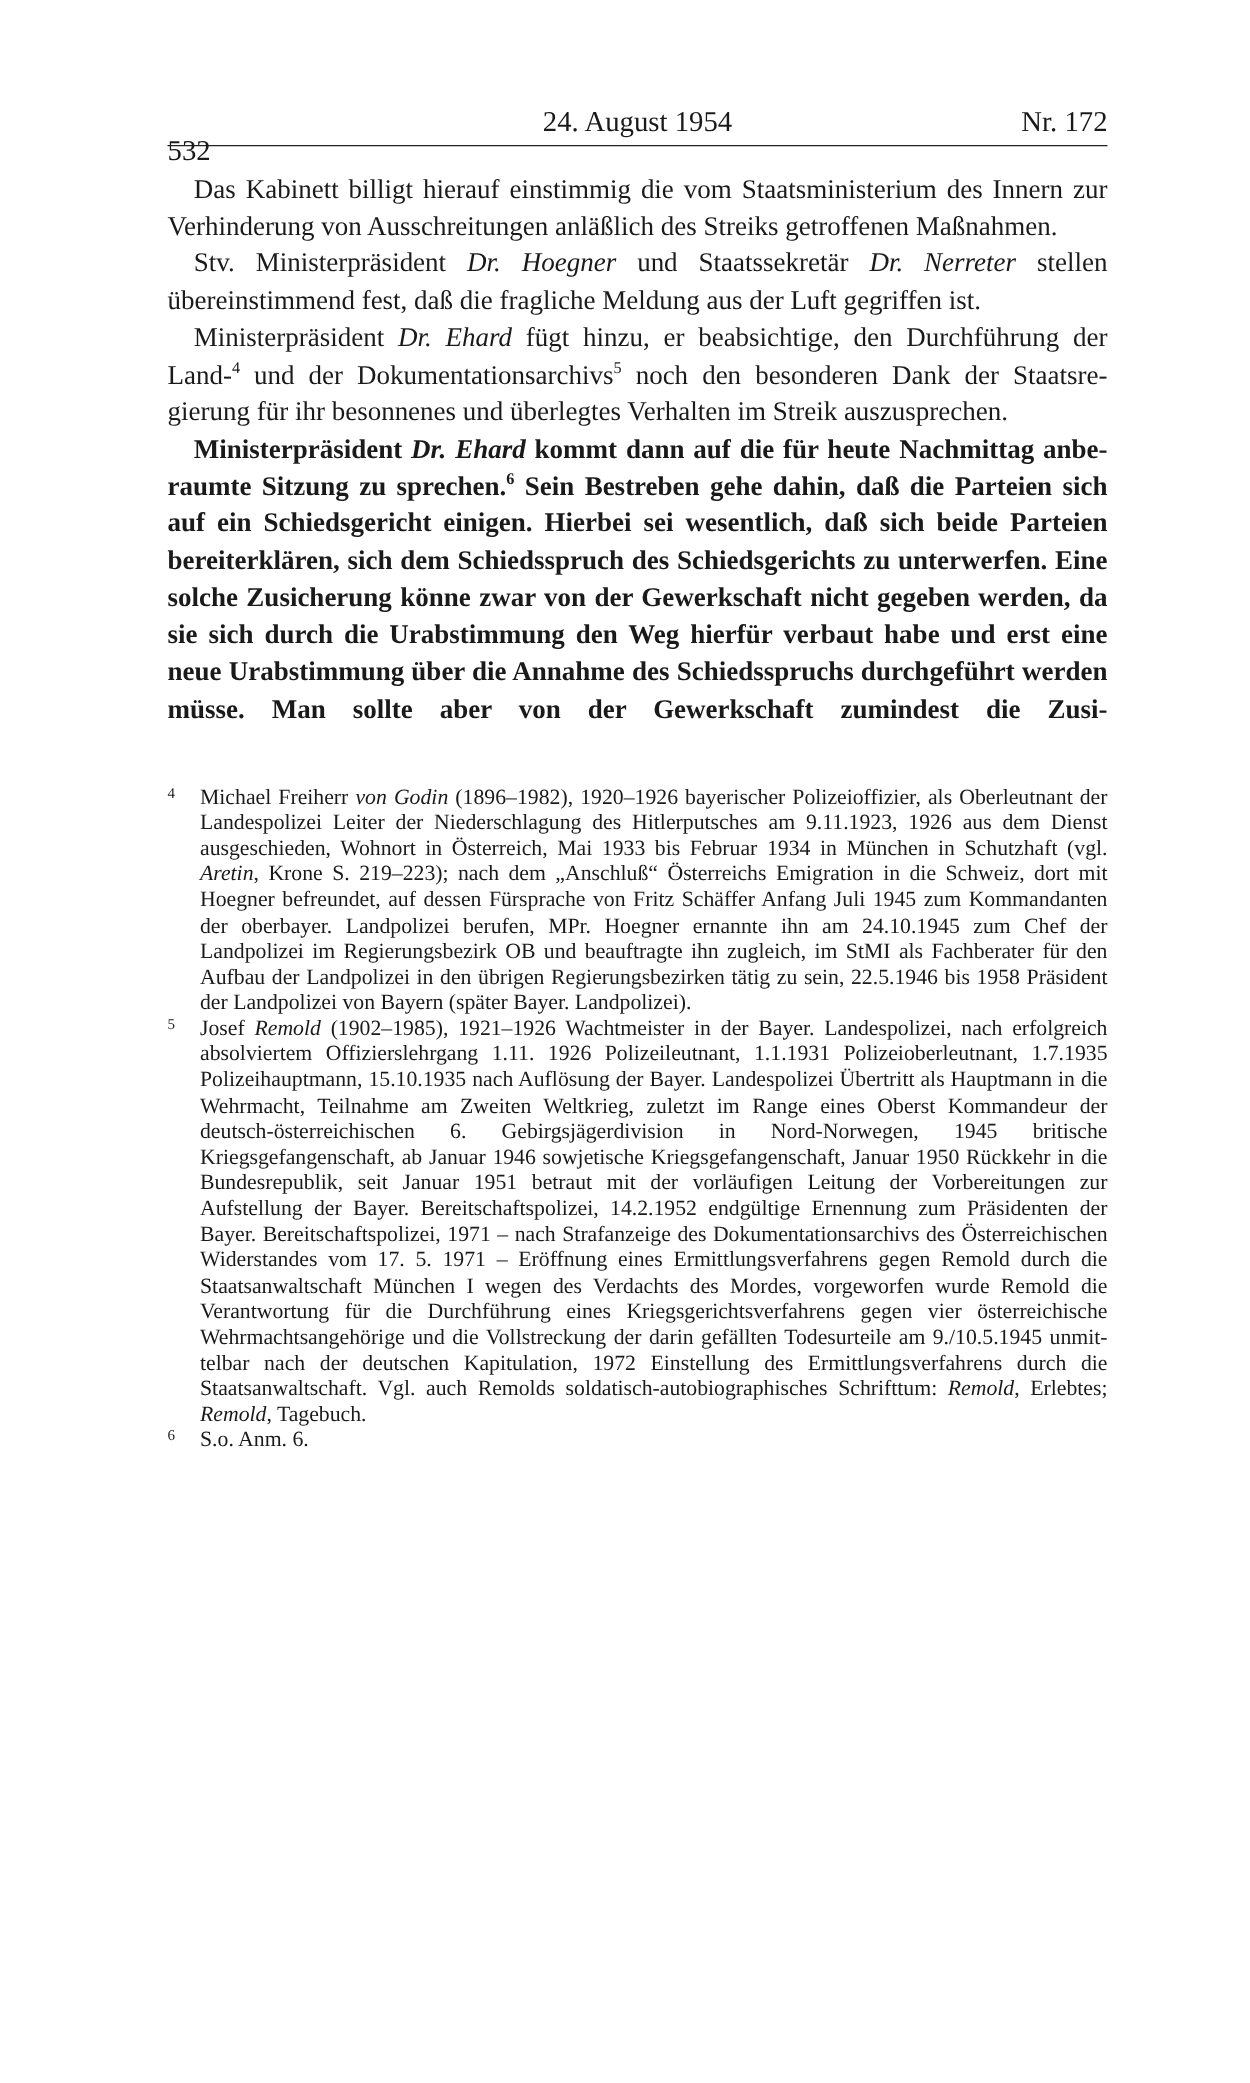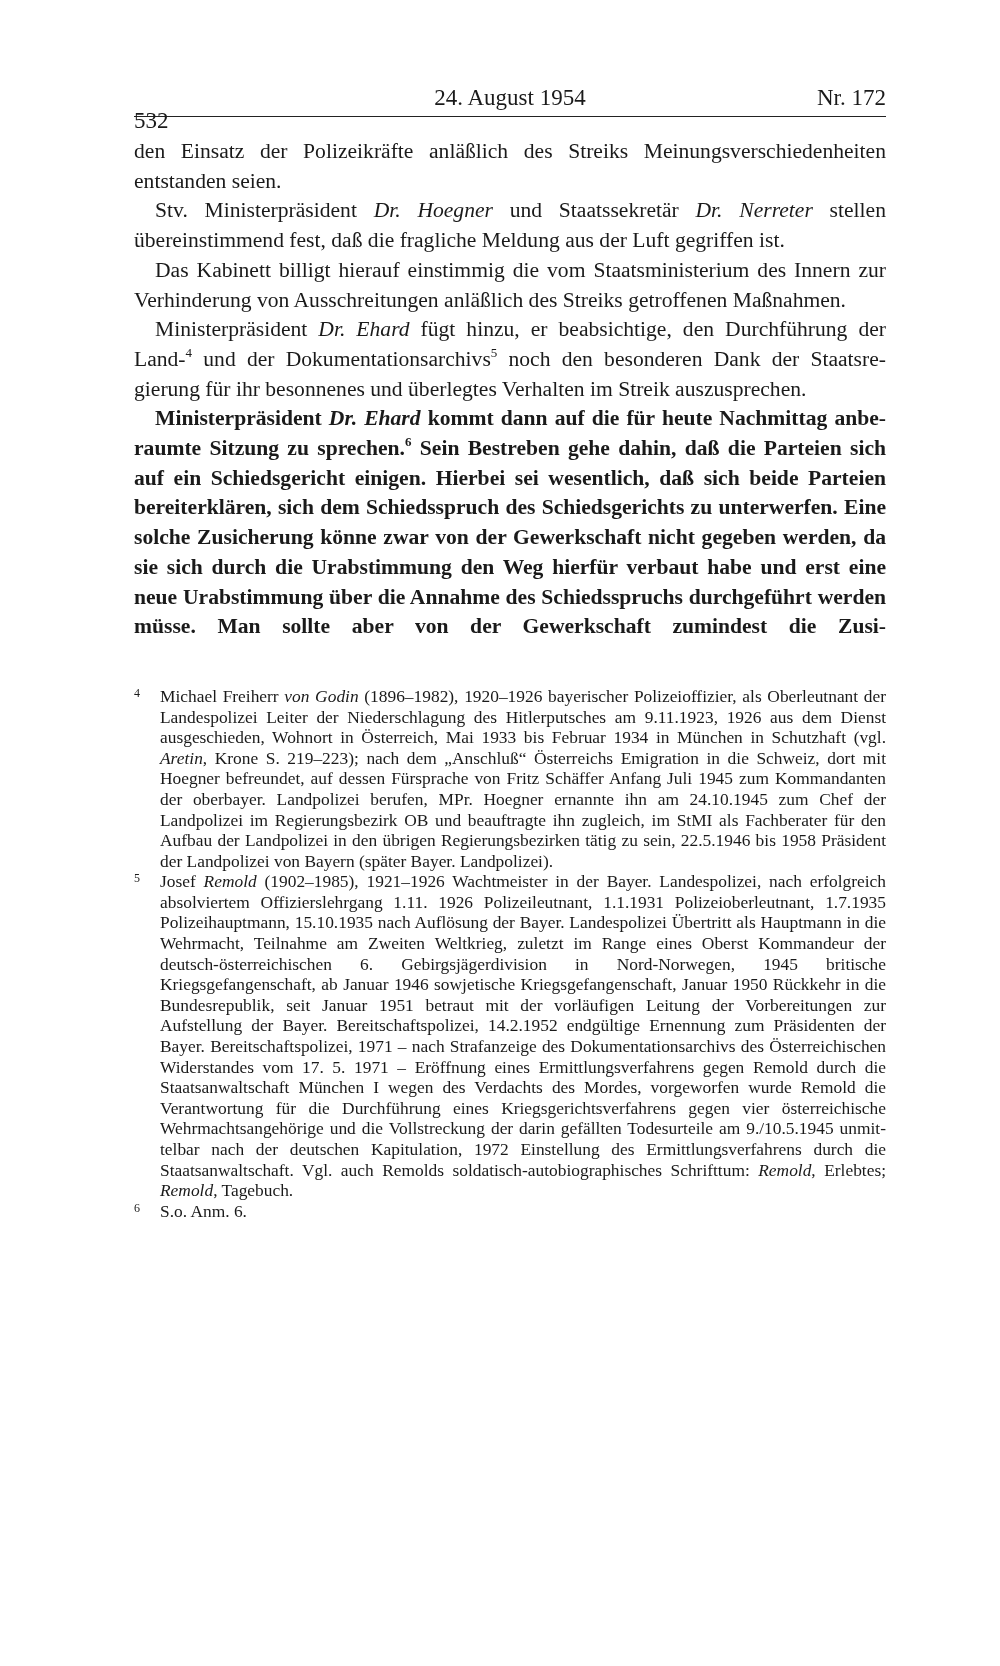--- a/index.html
+++ b/index.html
@@ -77,25 +77,24 @@
 
 <div class="page">
 
   <div class="running-head">
     <span class="pg">532</span>
     <span class="date">24. August 1954</span>
     <span class="nr">Nr. 172</span>
   </div>
 
   <div class="body-text">
-    <p><span>den Einsatz der Polizeikräfte anläßlich des Streiks Meinungsverschiedenheiten entstanden seien.</span></p>
+
+    <p class="indent"><span>Das Kabinett billigt hierauf einstimmig die vom Staatsministerium des Innern zur Verhinderung von Ausschreitungen anläßlich des Streiks getrof­fenen Maßnahmen.</span></p>
 
     <p class="indent"><span>Stv. Ministerpräsident </span><em>Dr. Hoegner</em><span> und Staatssekretär </span><em>Dr. Nerreter</em><span> stellen übereinstimmend fest, daß die fragliche Meldung aus der Luft gegriffen ist.</span></p>
-
-    <p class="indent"><span>Das Kabinett billigt hierauf einstimmig die vom Staatsministerium des Innern zur Verhinderung von Ausschreitungen anläßlich des Streiks getrof­fenen Maßnahmen.</span></p>
 
     <p class="indent"><span>Ministerpräsident </span><em>Dr. Ehard</em><span> fügt hinzu, er beabsichtige, den Durchführung der Land-</span><sup class="fn">4</sup><span> und der Dokumentationsarchivs</span><sup class="fn">5</sup><span> noch den besonderen Dank der Staatsre­gierung für ihr besonnenes und überlegtes Verhalten im Streik auszusprechen.</span></p>
 
     <p class="indent last-line-justify"><span>Ministerpräsident </span><em>Dr. Ehard</em><span> kommt dann auf die für heute Nachmittag anbe­raumte Sitzung zu sprechen.</span><sup class="fn">6</sup><span> Sein Bestreben gehe dahin, daß die Parteien sich auf ein Schiedsgericht einigen. Hierbei sei wesentlich, daß sich beide Parteien bereiterklären, sich dem Schiedsspruch des Schiedsgerichts zu unterwerfen. Eine solche Zusicherung könne zwar von der Gewerkschaft nicht gegeben werden, da sie sich durch die Urabstimmung den Weg hierfür verbaut habe und erst eine neue Urabstimmung über die Annahme des Schiedsspruchs durchge­führt werden müsse. Man sollte aber von der Gewerkschaft zumindest die Zusi-</span></p>
   </div>
 
   <div class="footnotes">
     <p class="footnote"><span class="fn-num">4</span><span>Michael Freiherr </span><em>von Godin</em><span> (1896–1982), 1920–1926 bayerischer Polizeioffizier, als Ober­leutnant der Landespolizei Leiter der Niederschlagung des Hitlerputsches am 9.11.1923, 1926 aus dem Dienst ausgeschieden, Wohnort in Österreich, Mai 1933 bis Februar 1934 in München in Schutzhaft (vgl. </span><em>Aretin</em><span>, Krone S. 219–223); nach dem „Anschluß“ Österreichs Emigration in die Schweiz, dort mit Hoegner befreundet, auf dessen Fürsprache von Fritz Schäffer Anfang Juli 1945 zum Kommandanten der oberbayer. Landpolizei berufen, MPr. Hoegner ernannte ihn am 24.10.1945 zum Chef der Landpolizei im Regierungsbezirk OB und beauftragte ihn zugleich, im StMI als Fachberater für den Aufbau der Landpolizei in den übrigen Regierungsbezirken tätig zu sein, 22.5.1946 bis 1958 Präsident der Landpolizei von Bayern (später Bayer. Landpolizei).</span></p>
 
     <p class="footnote"><span class="fn-num">5</span><span>Josef </span><em>Remold</em><span> (1902–1985), 1921–1926 Wachtmeister in der Bayer. Landespolizei, nach erfolgreich absolviertem Offizierslehrgang 1.11. 1926 Polizeileutnant, 1.1.1931 Polizeiober­leutnant, 1.7.1935 Polizeihauptmann, 15.10.1935 nach Auflösung der Bayer. Landespolizei Übertritt als Hauptmann in die Wehrmacht, Teilnahme am Zweiten Weltkrieg, zuletzt im Range eines Oberst Kommandeur der deutsch-österreichischen 6. Gebirgsjägerdivision in Nord-Norwegen, 1945 britische Kriegsgefangenschaft, ab Januar 1946 sowjetische Kriegsge­fangenschaft, Januar 1950 Rückkehr in die Bundesrepublik, seit Januar 1951 betraut mit der vorläufigen Leitung der Vorbereitungen zur Aufstellung der Bayer. Bereitschaftspolizei, 14.2.1952 endgültige Ernennung zum Präsidenten der Bayer. Bereitschaftspolizei, 1971 – nach Strafanzeige des Dokumentationsarchivs des Österreichischen Widerstandes vom 17. 5. 1971 – Eröffnung eines Ermittlungsverfahrens gegen Remold durch die Staatsanwaltschaft München I wegen des Verdachts des Mordes, vorgeworfen wurde Remold die Verantwortung für die Durchführung eines Kriegsgerichtsverfahrens gegen vier österreichische Wehrmachts­angehörige und die Vollstreckung der darin gefällten Todesurteile am 9./10.5.1945 unmit­telbar nach der deutschen Kapitulation, 1972 Einstellung des Ermittlungsverfahrens durch die Staatsanwaltschaft. Vgl. auch Remolds soldatisch-autobiographisches Schrifttum: </span><em>Remold</em><span>, Erlebtes; </span><em>Remold</em><span>, Tagebuch.</span></p>

